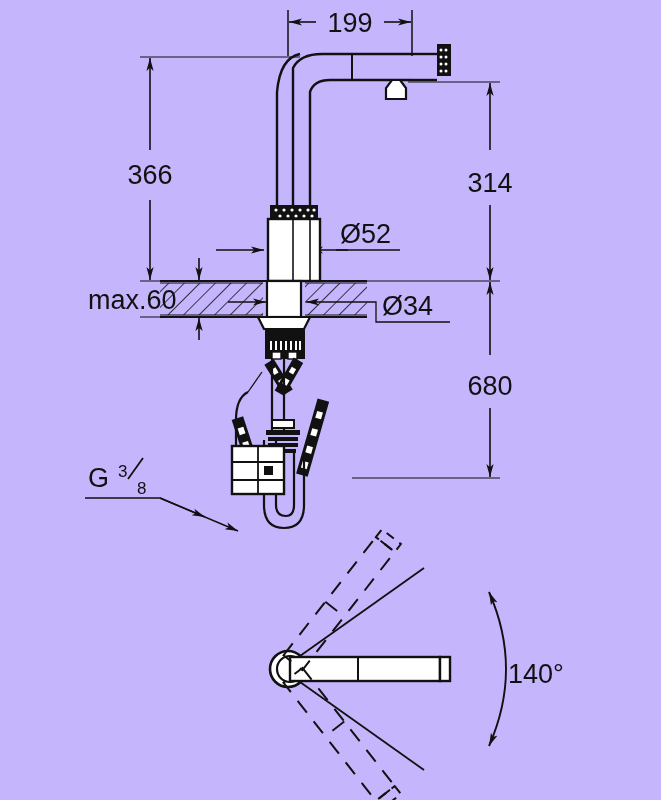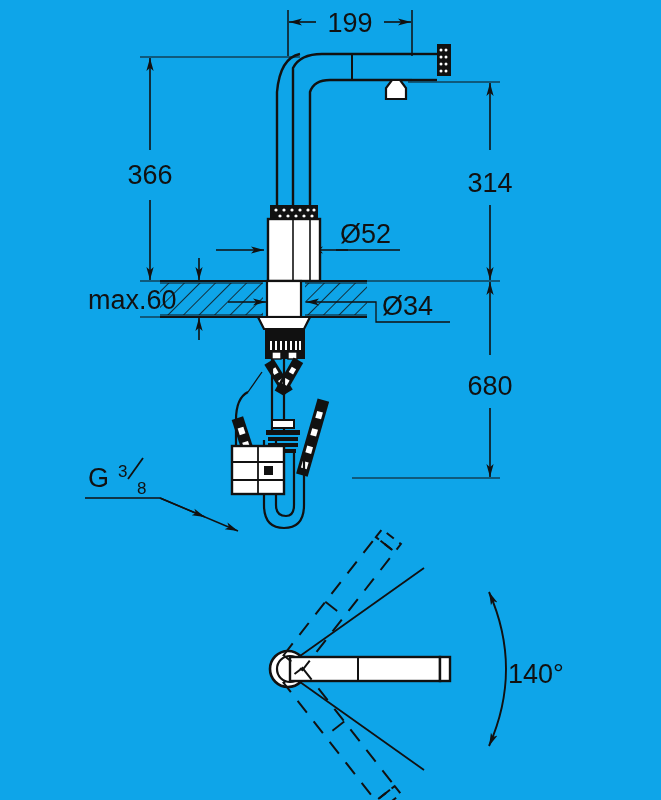--- a/index.html
+++ b/index.html
@@ -7,21 +7,21 @@
     padding: 0;
     background: #ffffff;
   }
   body {
     font-family: "Liberation Sans", sans-serif;
   }
   #sheet {
     position: relative;
     width: 661px;
     height: 800px;
-    background: #0ea5e9;
+    background: #c4b5fd;
     overflow: hidden;
   }
   #sheet svg {
     display: block;
   }
   .dimtext {
     font-family: "Liberation Sans", sans-serif;
     font-size: 27px;
     fill: #111111;
   }

